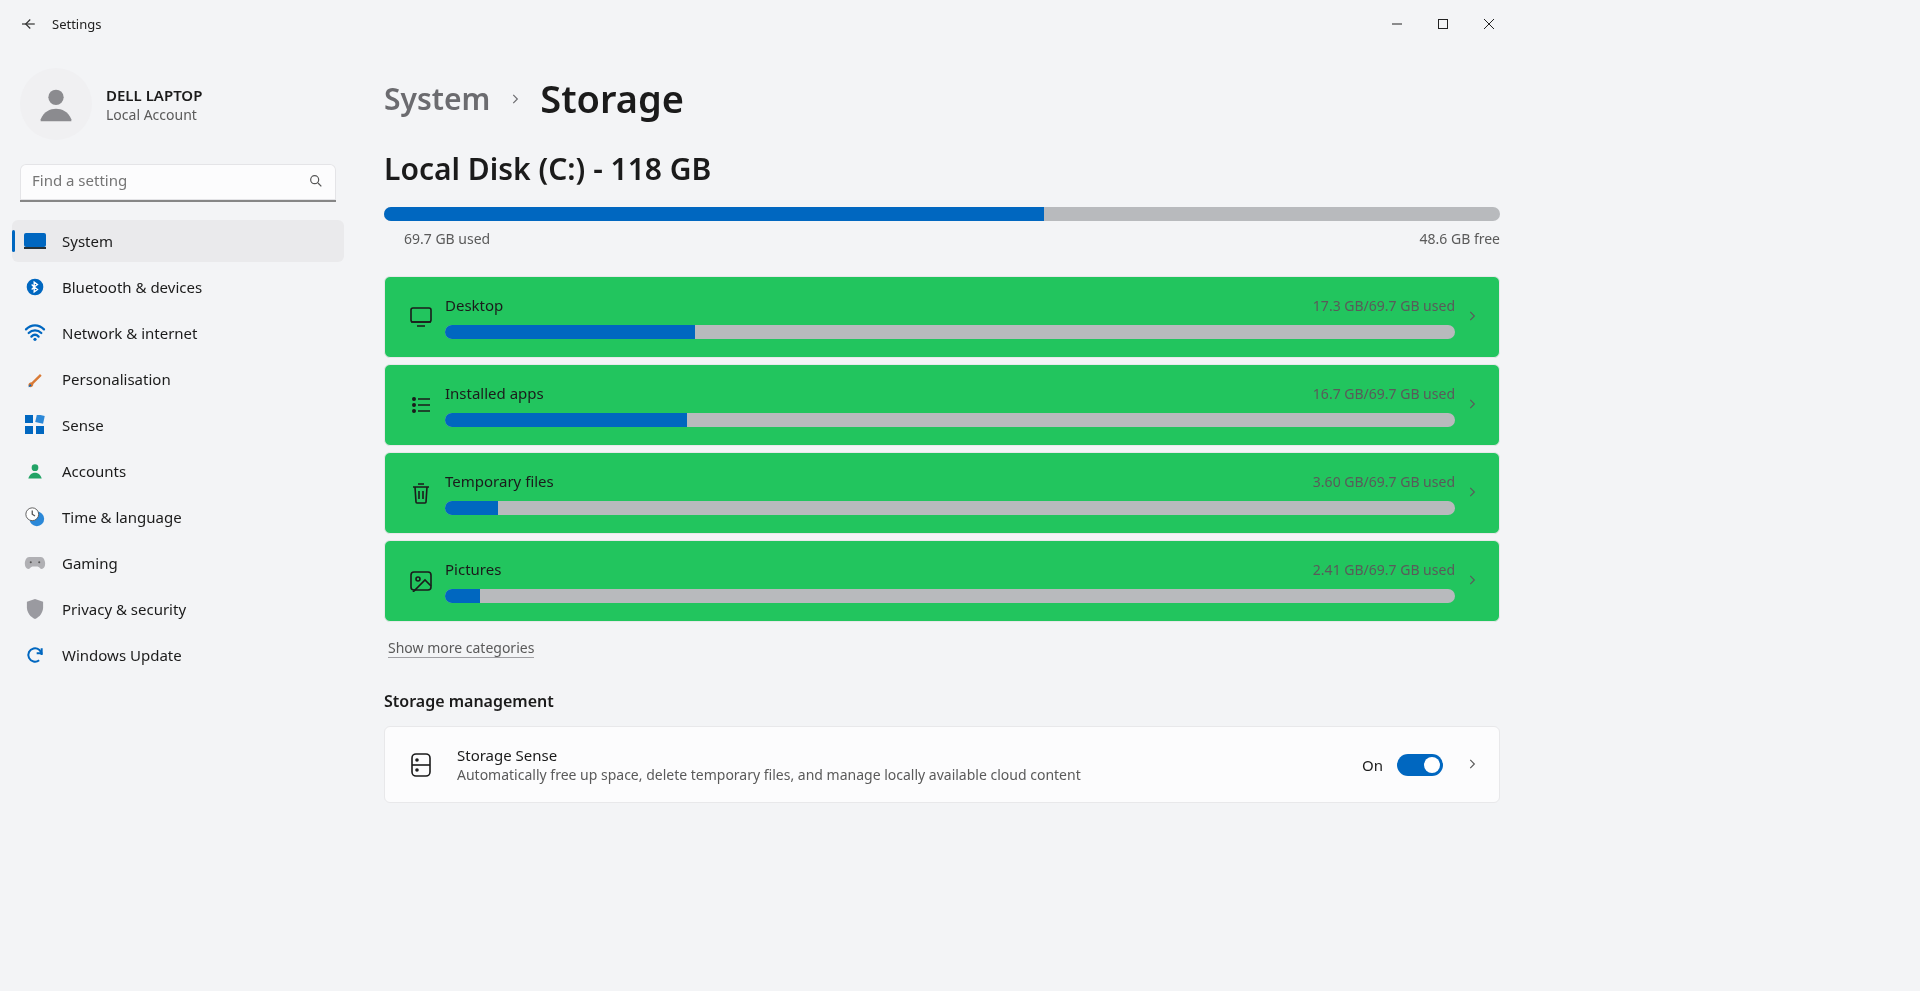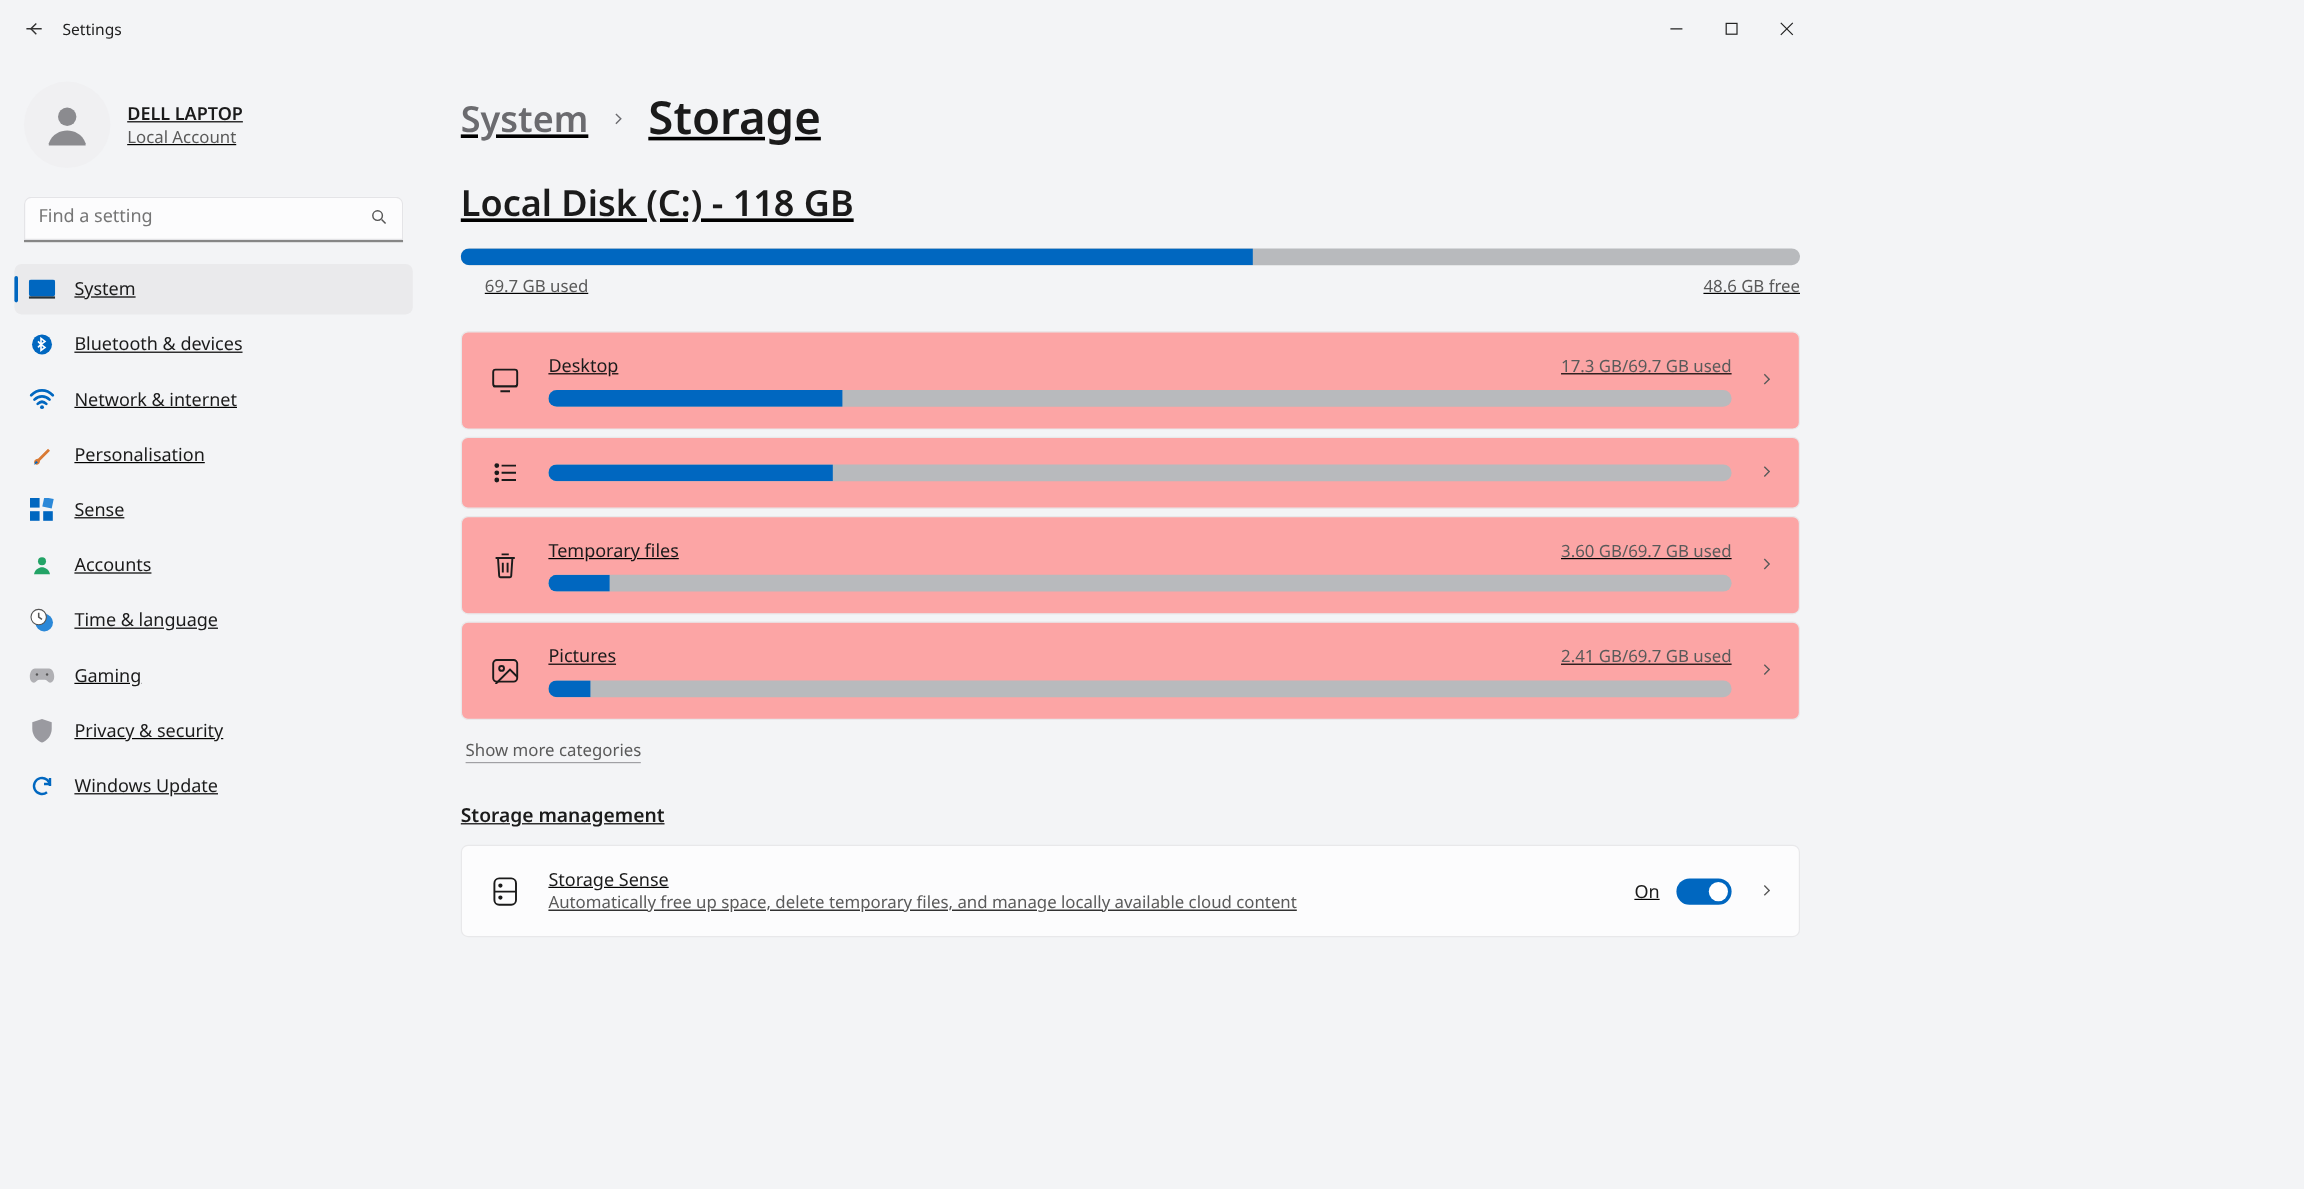--- a/index.html
+++ b/index.html
@@ -6,21 +6,21 @@
   html, body { width: 1920px; height: 991px; background: #f3f4f6; overflow: hidden; }
   body { padding-right: 400px; } 
 
   
   .titlebar { height: 48px; display: flex; align-items: center; padding: 0 8px; }
   .tb-btn { width: 40px; height: 40px; display: flex; align-items: center; justify-content: center; border-radius: 6px; color: #333; }
   .tb-title { font-size: 13px; color: #222; margin-left: 4px; }
   .tb-spacer { flex: 1; }
   .win-ctrl { width: 46px; height: 32px; display: flex; align-items: center; justify-content: center; color: #222; }
 
-  .app-body { display: flex; height: calc(100% - 48px); text-decoration: underline; }
+  .app-body { display: flex; height: calc(100% - 48px); }
 
   
   .sidebar { width: 360px; padding: 12px 12px 12px 8px; display: flex; flex-direction: column; }
   .profile { display: flex; align-items: center; gap: 14px; padding: 8px 4px 16px 12px; }
   .avatar { width: 72px; height: 72px; border-radius: 50%; background: #f0f0f2; display: flex; align-items: center; justify-content: center; color: #8b8b8f; }
   .profile-name { font-size: 15px; font-weight: 600; color: #1b1b1b; }
   .profile-sub  { font-size: 14px; color: #5a5a5a; }
 
   .searchwrap { position: relative; margin: 8px 12px 18px 12px; }
   .search { width: 100%; height: 38px; border: none; border-bottom: 2px solid #868686; background: #fcfcfd; border-radius: 6px 6px 0 0; padding: 0 40px 4px 12px; font-size: 15px; outline: none; box-shadow: inset 0 0 0 1px #e4e4e7; }
@@ -41,21 +41,21 @@
   .crumb-a { font-size: 30px; font-weight: 600; color: #6b6b6f; }
   .crumb-sep { font-size: 20px; color: #6b6b6f; }
   .crumb-b { font-size: 38px; font-weight: 600; color: #1b1b1b; }
 
   .disk-title { font-size: 30px; font-weight: 600; color: #1b1b1b; margin-bottom: 18px; }
 
   .bigbar { height: 14px; border-radius: 7px; background: #b8babd; overflow: hidden; }
   .bigbar-fill { height: 100%; background: #0067c0; }
   .bigbar-labels { display: flex; justify-content: space-between; font-size: 14px; color: #5a5a5a; margin-top: 8px; margin-bottom: 28px; margin-left: 20px; }
 
-  .card { background: #fca5a5; border: 1px solid #e8e8ea; border-radius: 6px; padding: 18px 20px 18px 22px; display: flex; align-items: center; gap: 22px; margin-bottom: 6px; cursor: pointer; }
+  .card { background: #22c55e; border: 1px solid #e8e8ea; border-radius: 6px; padding: 18px 20px 18px 22px; display: flex; align-items: center; gap: 10px; margin-bottom: 6px; cursor: pointer; }
   .card-ic { width: 28px; color: #1b1b1b; display: flex; align-items: center; justify-content: center; }
   .card-body { flex: 1; }
   .card-top { display: flex; justify-content: space-between; align-items: baseline; margin-bottom: 10px; }
   .card-title { font-size: 15px; color: #1b1b1b; }
   .card-meta  { font-size: 14px; color: #5a5a5a; }
   .card-bar { height: 14px; border-radius: 7px; background: #b8babd; overflow: hidden; }
   .card-bar-fill { height: 100%; background: #0067c0; }
   .card-chev { color: #5a5a5a; }
 
   .linkish { display: inline-block; font-size: 14px; color: #5a5a5a; margin: 10px 0 32px 4px; border-bottom: 1px solid #a0a0a4; cursor: pointer; }
@@ -269,20 +269,24 @@
         <div class="card">
           <span class="card-ic">
             <svg width="24" height="22" viewBox="0 0 24 22" fill="none" stroke="currentColor" stroke-width="1.6">
               <circle cx="5" cy="5" r="1.2" fill="currentColor"></circle>
               <circle cx="5" cy="11" r="1.2" fill="currentColor"></circle>
               <circle cx="5" cy="17" r="1.2" fill="currentColor"></circle>
               <path d="M9 5h12M9 11h12M9 17h12"></path>
             </svg>
           </span>
           <div class="card-body">
+            <div class="card-top">
+              <span class="card-title">Installed apps</span>
+              <span class="card-meta">16.7 GB/69.7 GB used</span>
+            </div>
             <div class="card-bar">
               <div class="card-bar-fill" style="width:24%"></div>
             </div>
           </div>
           <span class="card-chev"><svg width="14" height="14" viewBox="0 0 24 24" fill="none" stroke="currentColor" stroke-width="2">
               <path d="M9 5l7 7-7 7"></path>
             </svg></span>
         </div>
         <div class="card">
           <span class="card-ic">

